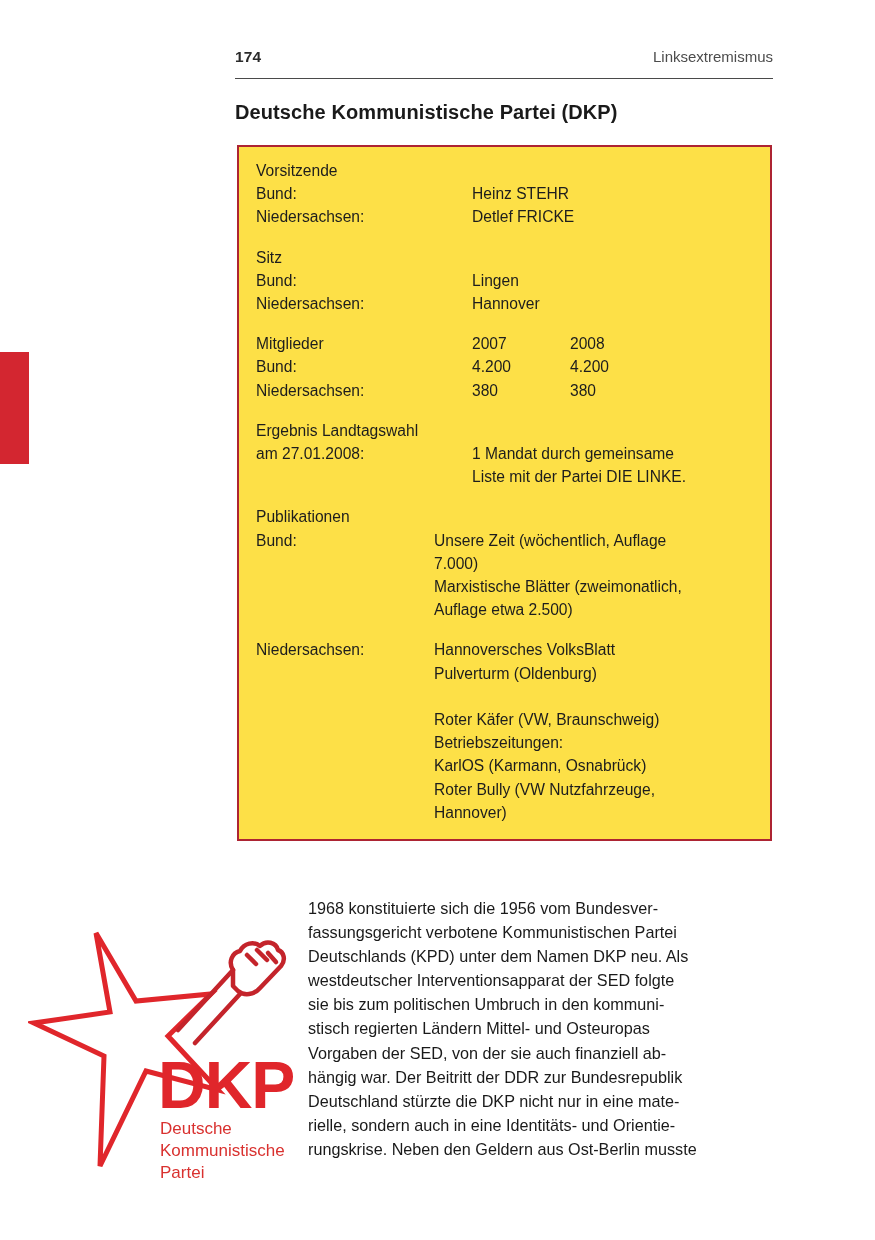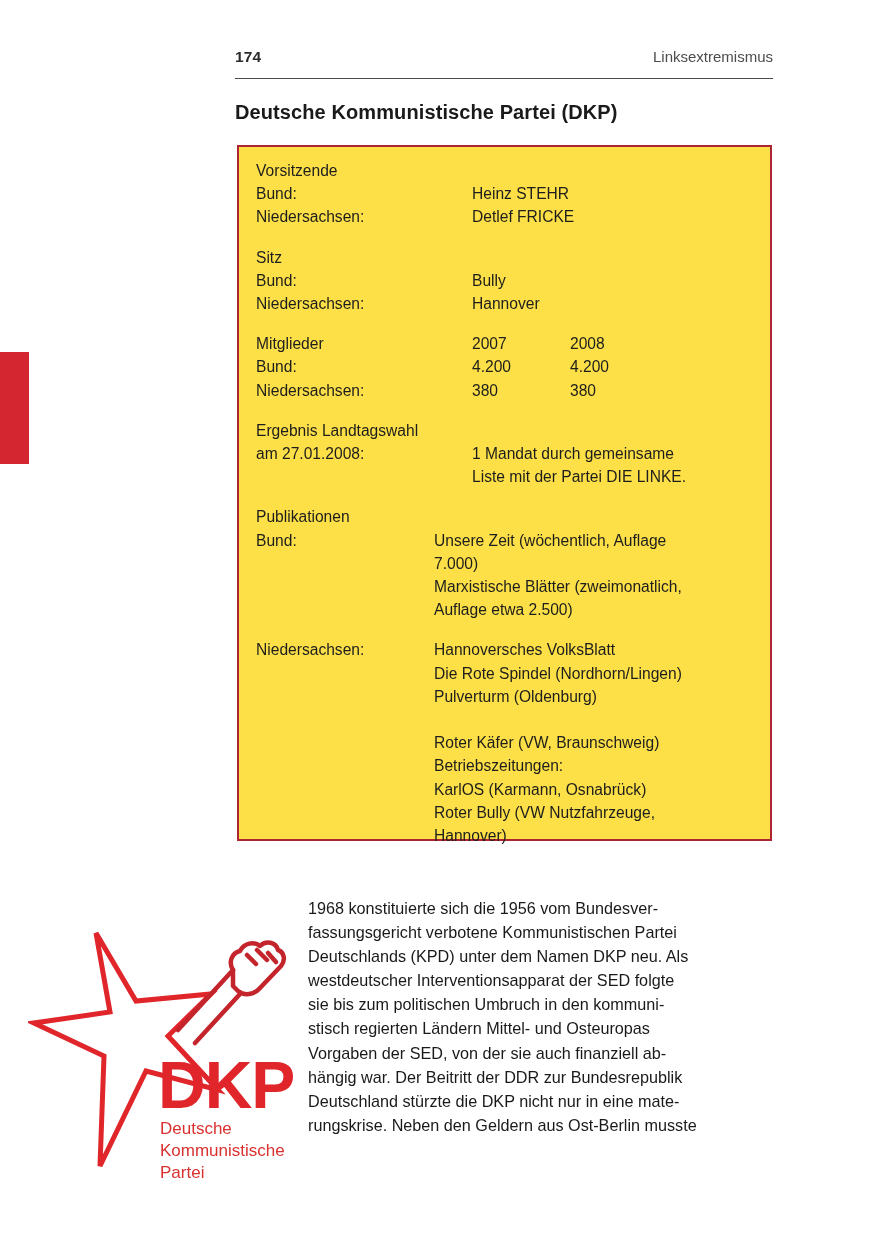--- a/index.html
+++ b/index.html
@@ -165,21 +165,21 @@
         <span class="value">Detlef FRICKE</span>
       </div>
     </div>
 
     <div class="grp">
       <div class="row heading">
         <span class="label">Sitz</span>
       </div>
       <div class="row">
         <span class="label">Bund:</span>
-        <span class="value">Bully</span>
+        <span class="value">Lingen</span>
       </div>
       <div class="row">
         <span class="label">Niedersachsen:</span>
         <span class="value">Hannover</span>
       </div>
     </div>
 
     <div class="grp">
       <div class="row">
         <span class="label">Mitglieder</span>
@@ -223,21 +223,20 @@
           <span class="line">Unsere Zeit (wöchentlich, Auflage</span>
           <span class="line">7.000)</span>
           <span class="line">Marxistische Blätter (zweimonatlich,</span>
           <span class="line">Auflage etwa 2.500)</span>
         </span>
       </div>
       <div class="row pub" style="margin-top:17px">
         <span class="label">Niedersachsen:</span>
         <span class="pub-block">
           <span class="line">Hannoversches VolksBlatt</span>
-          <span class="line">Die Rote Spindel (Nordhorn/Lingen)</span>
           <span class="line">Pulverturm (Oldenburg)</span>
           <span class="spacer"></span>
           <span class="line">Roter Käfer (VW, Braunschweig)</span>
           <span class="line">Betriebszeitungen:</span>
           <span class="line">KarlOS (Karmann, Osnabrück)</span>
           <span class="line">Roter Bully (VW Nutzfahrzeuge,</span>
           <span class="line">Hannover)</span>
         </span>
       </div>
     </div>
@@ -288,14 +287,15 @@
 <div class="body-col">
   <span class="pline">1968 konstituierte sich die 1956 vom Bundesver-</span>
   <span class="pline">fassungsgericht verbotene Kommunistischen Partei</span>
   <span class="pline">Deutschlands (KPD) unter dem Namen DKP neu. Als</span>
   <span class="pline">westdeutscher Interventionsapparat der SED folgte</span>
   <span class="pline">sie bis zum politischen Umbruch in den kommuni-</span>
   <span class="pline">stisch regierten Ländern Mittel- und Osteuropas</span>
   <span class="pline">Vorgaben der SED, von der sie auch finanziell ab-</span>
   <span class="pline">hängig war. Der Beitritt der DDR zur Bundesrepublik</span>
   <span class="pline">Deutschland stürzte die DKP nicht nur in eine mate-</span>
+  <span class="pline">rielle, sondern auch in eine Identitäts- und Orientie-</span>
   <span class="pline">rungskrise. Neben den Geldern aus Ost-Berlin musste</span>
 </div>
 
 </body></html>

